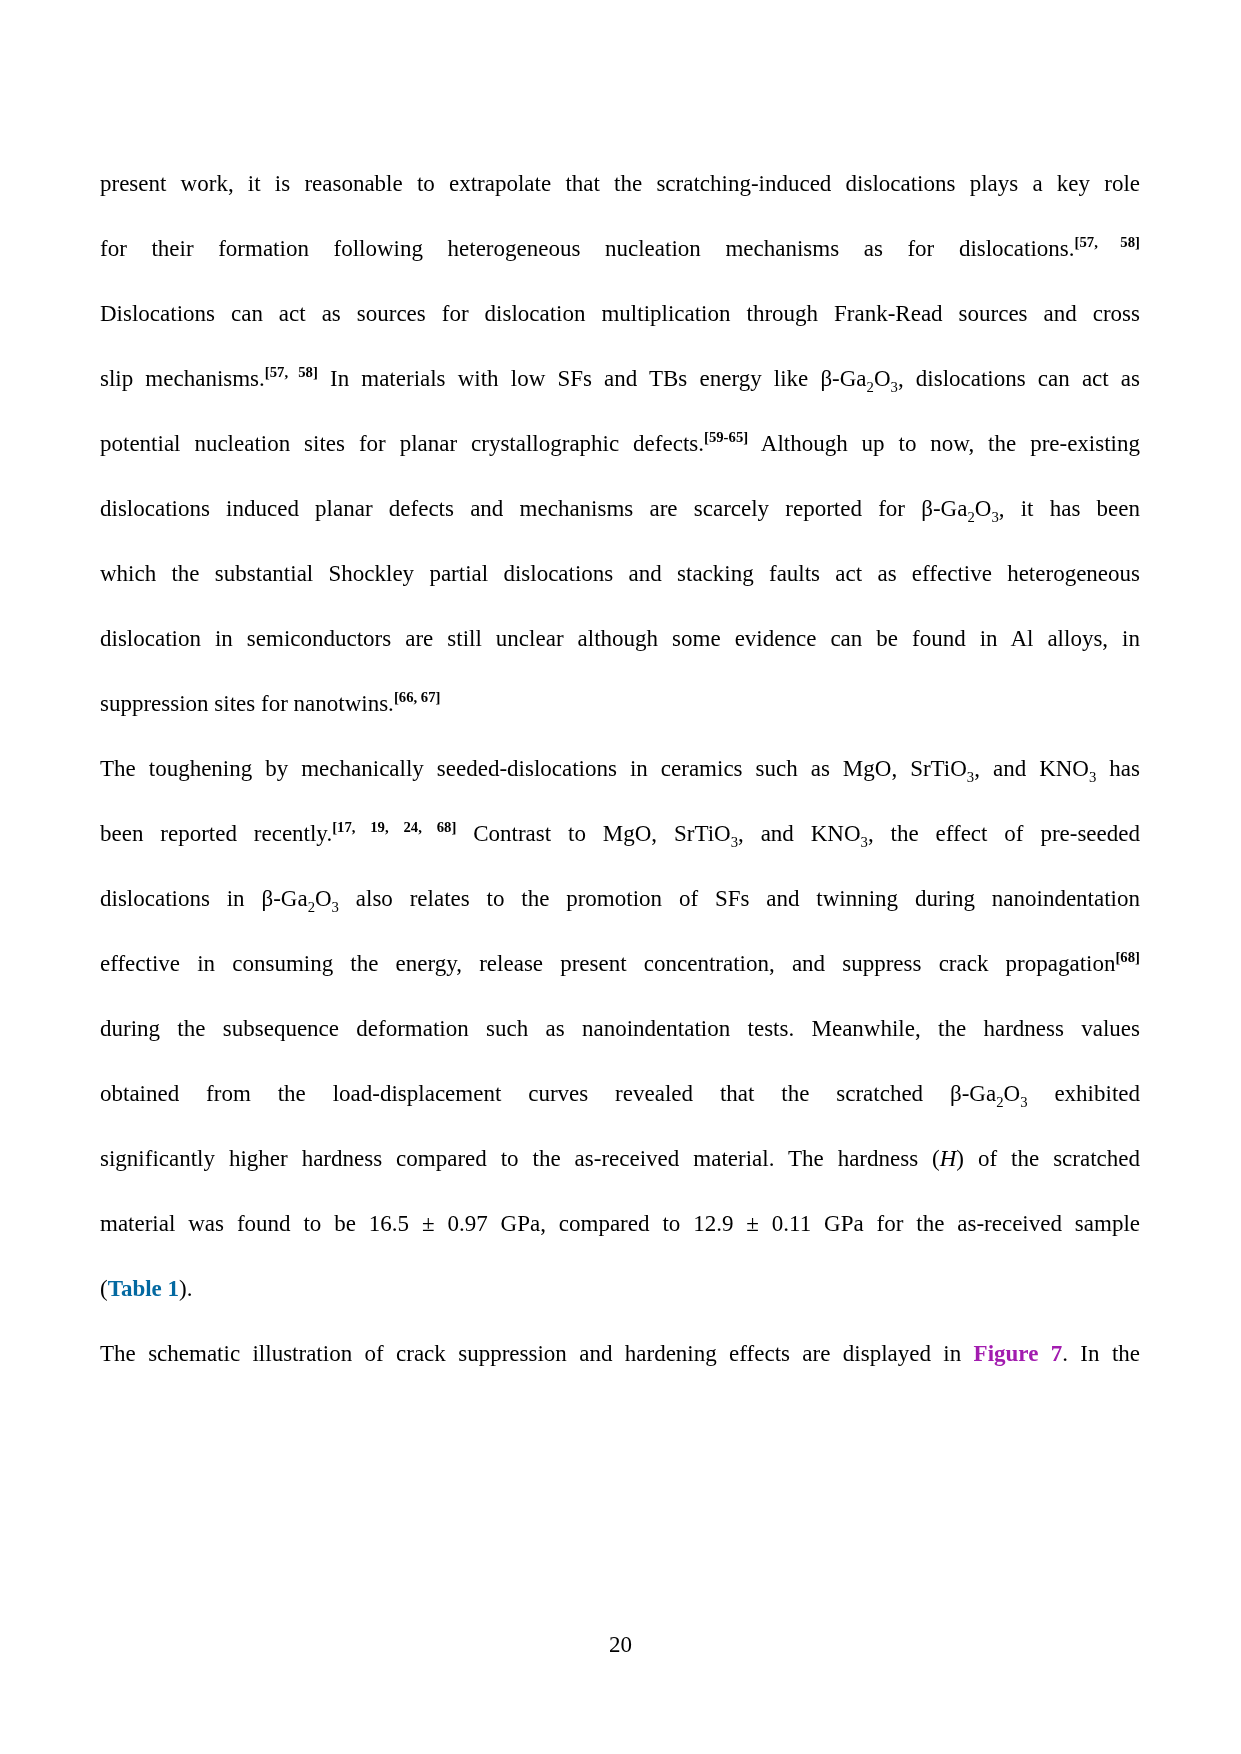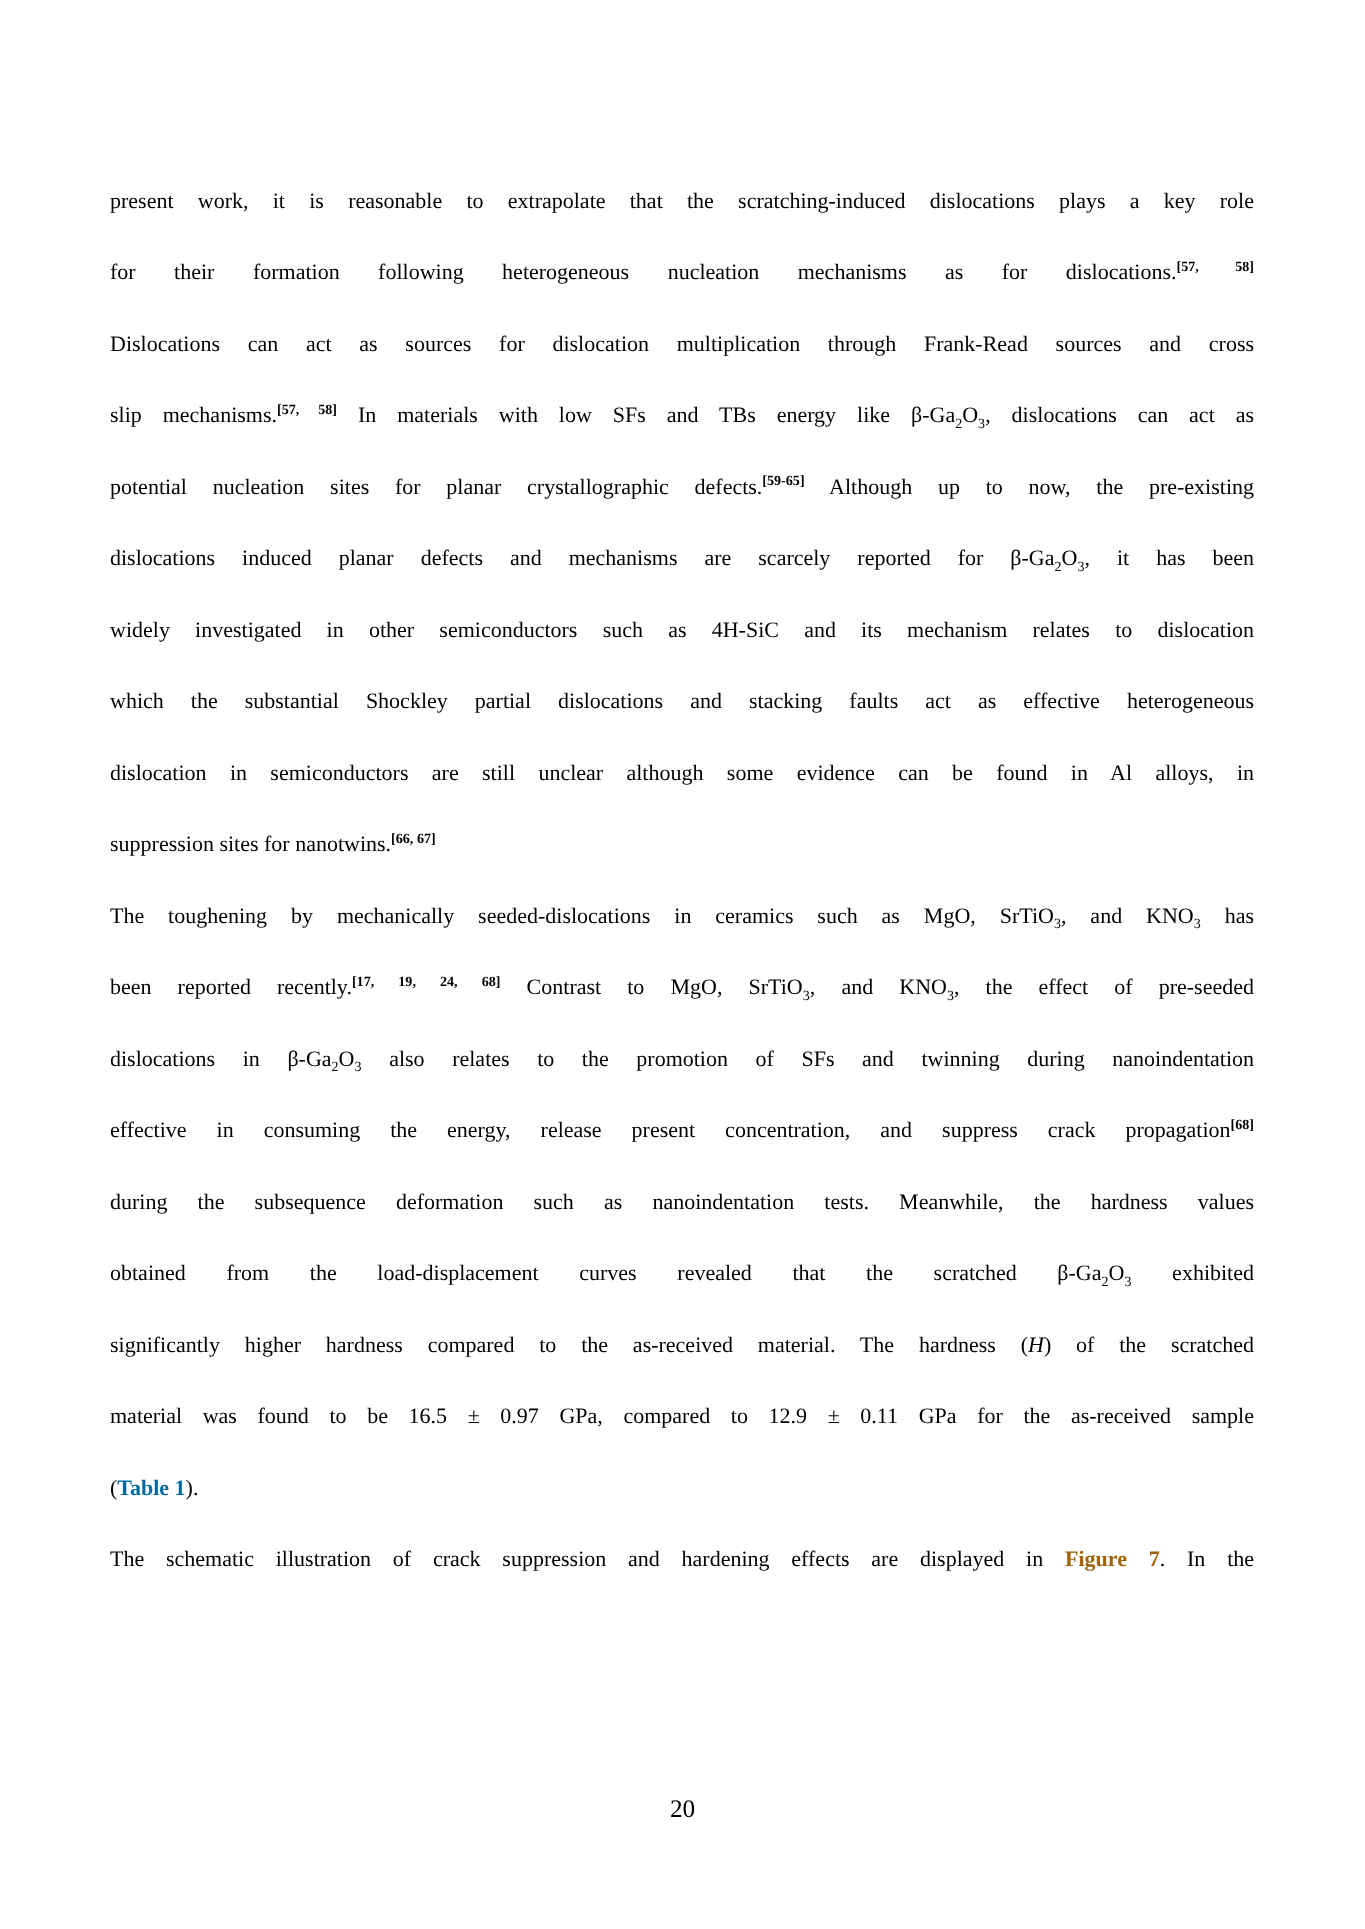--- a/index.html
+++ b/index.html
@@ -17,21 +17,21 @@
     inset: 0;
     background: #ffffff;
   }
   .text-block {
     position: absolute;
     left: 100px;
     top: 151px;
     width: 1040px;
   }
   .line {
-    font-size: 20px;
+    font-size: 23px;
     line-height: 65px;
     height: 65px;
     white-space: normal;
   }
   .line-justify {
     text-align: justify;
     text-align-last: justify;
   }
   .line-left {
     text-align: left;
@@ -69,29 +69,28 @@
 <body>
 
 <div class="page">
   <div class="text-block">
       <div class="line line-justify"><span>present work, it is reasonable to extrapolate that the scratching-induced dislocations plays a key role</span></div>
       <div class="line line-justify"><span>for their formation following heterogeneous nucleation mechanisms as for dislocations.</span><sup>[57, 58]</sup></div>
       <div class="line line-justify"><span>Dislocations can act as sources for dislocation multiplication through Frank-Read sources and cross</span></div>
       <div class="line line-justify"><span>slip mechanisms.</span><sup>[57, 58]</sup><span> In materials with low SFs and TBs energy like β-Ga</span><sub>2</sub><span>O</span><sub>3</sub><span>, dislocations can act as</span></div>
       <div class="line line-justify"><span>potential nucleation sites for planar crystallographic defects.</span><sup>[59-65]</sup><span> Although up to now, the pre-existing</span></div>
       <div class="line line-justify"><span>dislocations induced planar defects and mechanisms are scarcely reported for β-Ga</span><sub>2</sub><span>O</span><sub>3</sub><span>, it has been</span></div>
-      <div class="line line-justify"><span>widely investigated in other semiconductors such as 4H-SiC and its mechanism relates to dislocation</span></div>
       <div class="line line-justify"><span>which the substantial Shockley partial dislocations and stacking faults act as effective heterogeneous</span></div>
       <div class="line line-justify"><span>dislocation in semiconductors are still unclear although some evidence can be found in Al alloys, in</span></div>
       <div class="line line-left"><span>suppression sites for nanotwins.</span><sup>[66, 67]</sup></div>
       <div class="line line-justify"><span>The toughening by mechanically seeded-dislocations in ceramics such as MgO, SrTiO</span><sub>3</sub><span>, and KNO</span><sub>3</sub><span> has</span></div>
       <div class="line line-justify"><span>been reported recently.</span><sup>[17, 19, 24, 68]</sup><span> Contrast to MgO, SrTiO</span><sub>3</sub><span>, and KNO</span><sub>3</sub><span>, the effect of pre-seeded</span></div>
       <div class="line line-justify"><span>dislocations in β-Ga</span><sub>2</sub><span>O</span><sub>3</sub><span> also relates to the promotion of SFs and twinning during nanoindentation</span></div>
       <div class="line line-justify"><span>effective in consuming the energy, release present concentration, and suppress crack propagation</span><sup>[68]</sup></div>
       <div class="line line-justify"><span>during the subsequence deformation such as nanoindentation tests. Meanwhile, the hardness values</span></div>
       <div class="line line-justify"><span>obtained from the load-displacement curves revealed that the scratched β-Ga</span><sub>2</sub><span>O</span><sub>3</sub><span> exhibited</span></div>
       <div class="line line-justify"><span>significantly higher hardness compared to the as-received material. The hardness (</span><span class="italic">H</span><span>) of the scratched</span></div>
       <div class="line line-justify"><span>material was found to be 16.5 ± 0.97 GPa, compared to 12.9 ± 0.11 GPa for the as-received sample</span></div>
       <div class="line line-left"><span>(</span><span class="ref" style="color: #0369a1;">Table 1</span><span>).</span></div>
-      <div class="line line-justify"><span>The schematic illustration of crack suppression and hardening effects are displayed in </span><span class="ref" style="color: #a16207;">Figure 7</span><span>. In the</span></div>
+      <div class="line line-justify"><span>The schematic illustration of crack suppression and hardening effects are displayed in </span><span class="ref" style="color: #a21caf;">Figure 7</span><span>. In the</span></div>
     </div>
   <div class="page-number">20</div>
 </div>
 
 </body></html>

